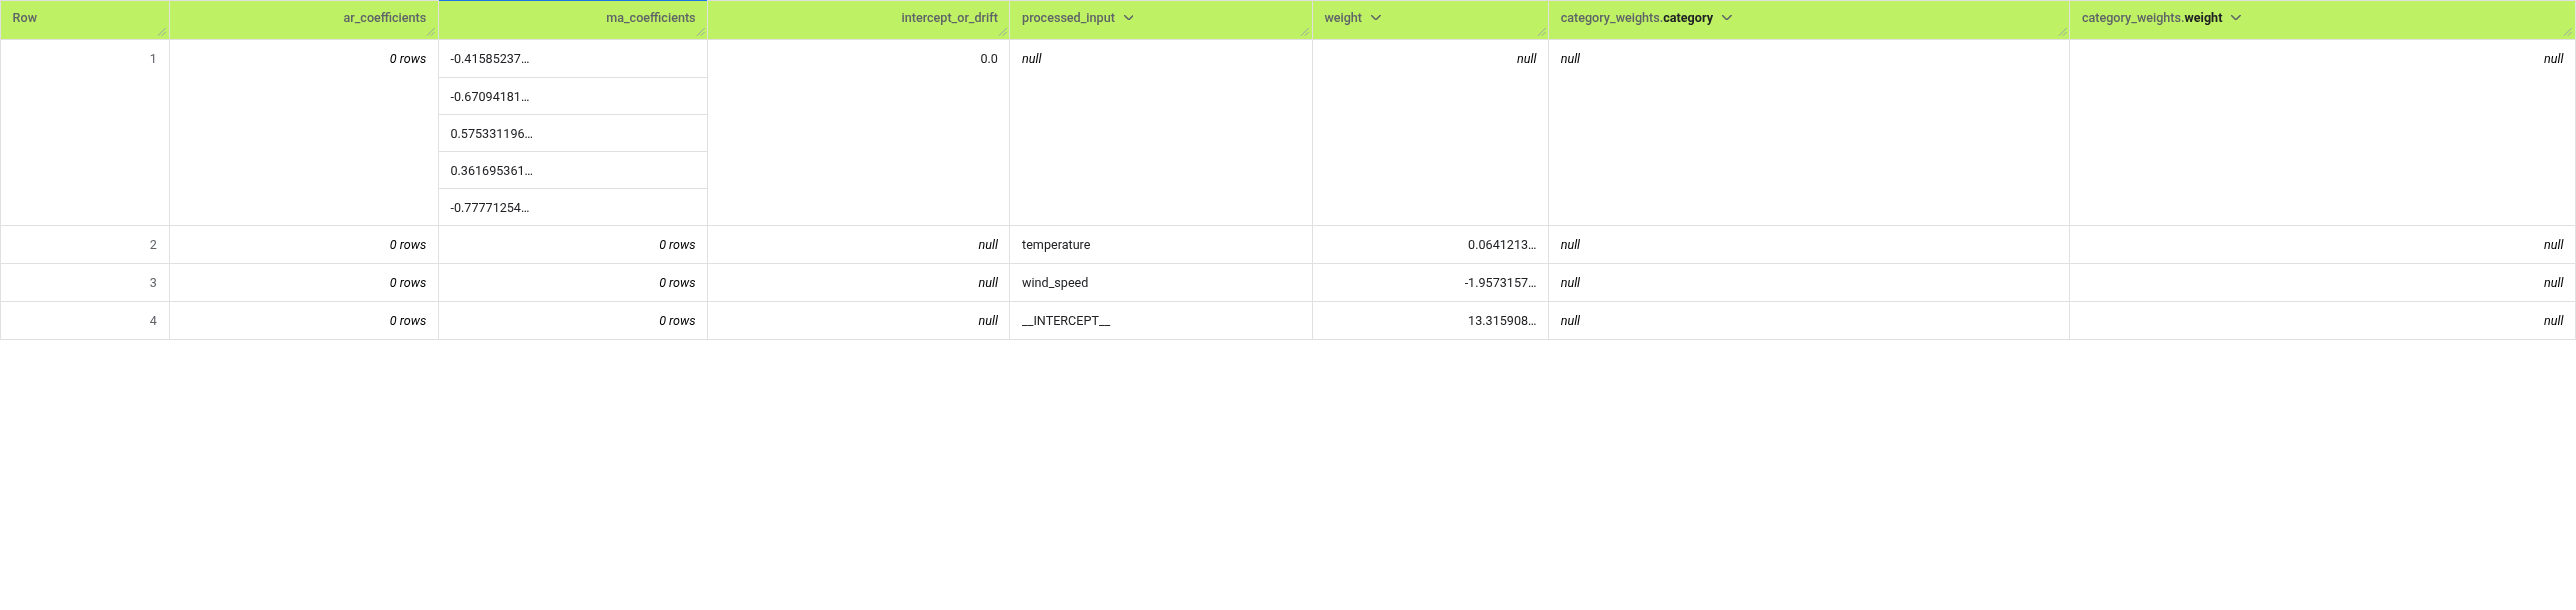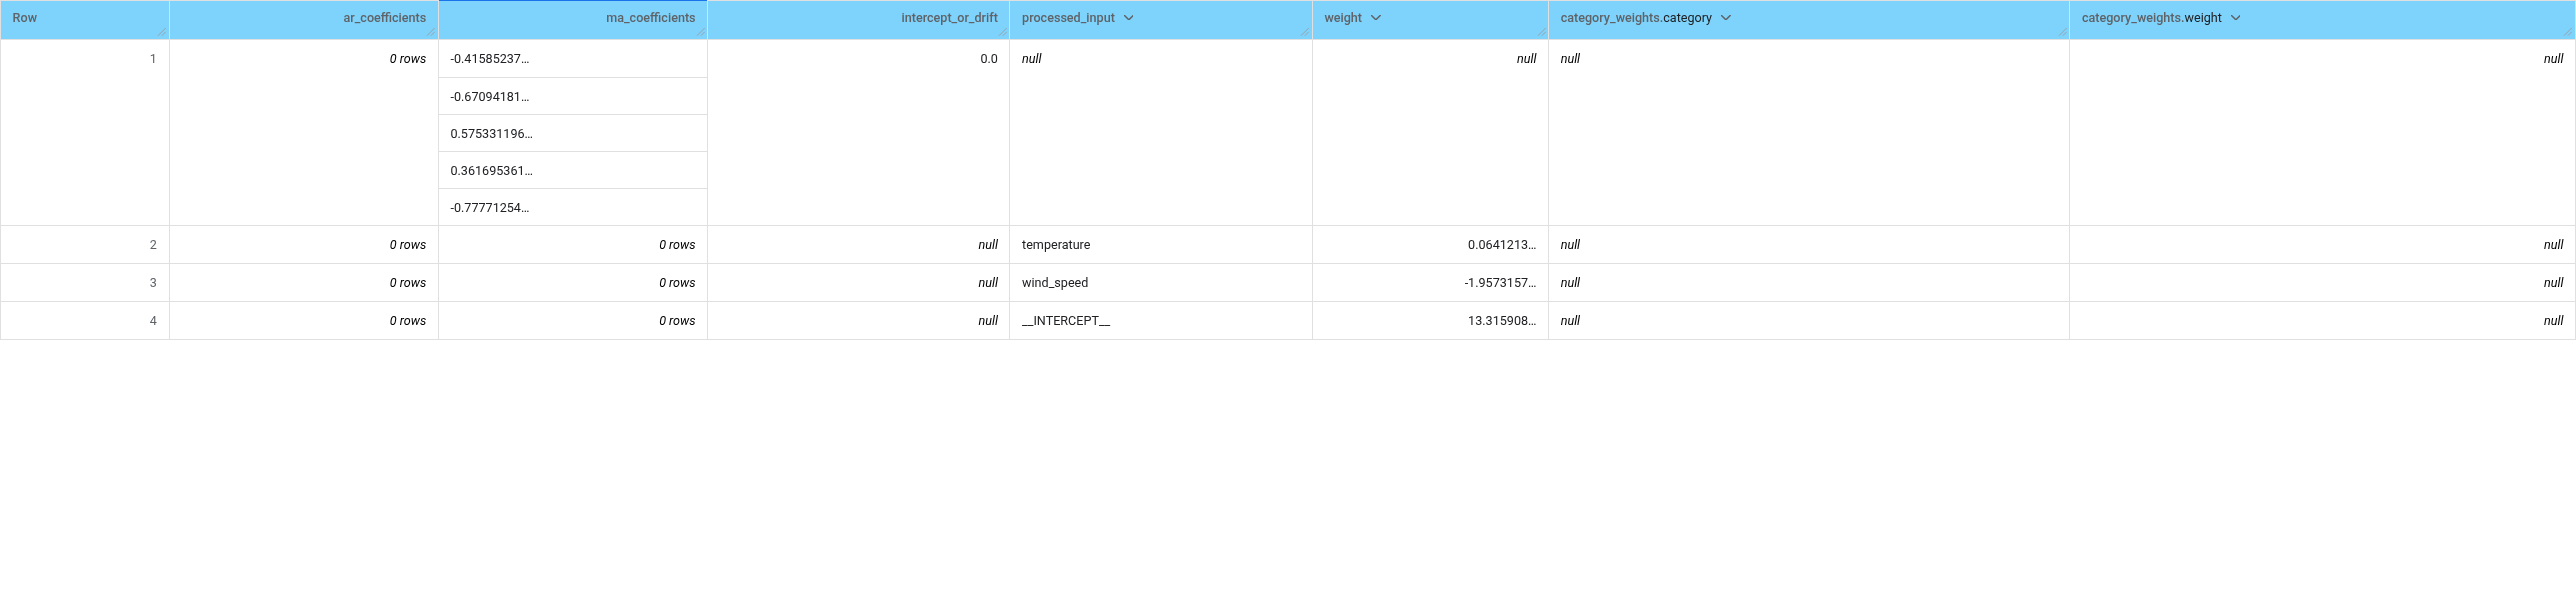--- a/index.html
+++ b/index.html
@@ -20,40 +20,40 @@
   .thead { display: table-header-group; }
   .tbody { display: table-row-group; }
   .tr { display: table-row; }
   .th, .td {
     display: table-cell;
     border: 1px solid #e0e0e0;
     vertical-align: top;
     position: relative;
   }
   .th {
-    background: #7dd3fc;
+    background: #bef264;
     color: #5f6368;
     font-weight: 500;
     padding: 7.8px 11.6px;
     text-align: left;
     white-space: nowrap;
     overflow: hidden;
     height: 39px;
   }
   .th.active {
     border-top: 1.9px solid #1a73e8;
     margin-left: 8px;
   }
   .th .label {
     display: inline-block;
     vertical-align: middle;
   }
   .th .bold-part {
     color: #202124;
-    font-weight: 400;
+    font-weight: 700;
   }
   .th.right .label-wrap { float: right; }
   .th .dropdown-icon {
     display: inline-block;
     margin-left: 5.8px;
     vertical-align: middle;
   }
   .th .dropdown-icon svg { display: block; }
   .resize-handle {
     position: absolute;

